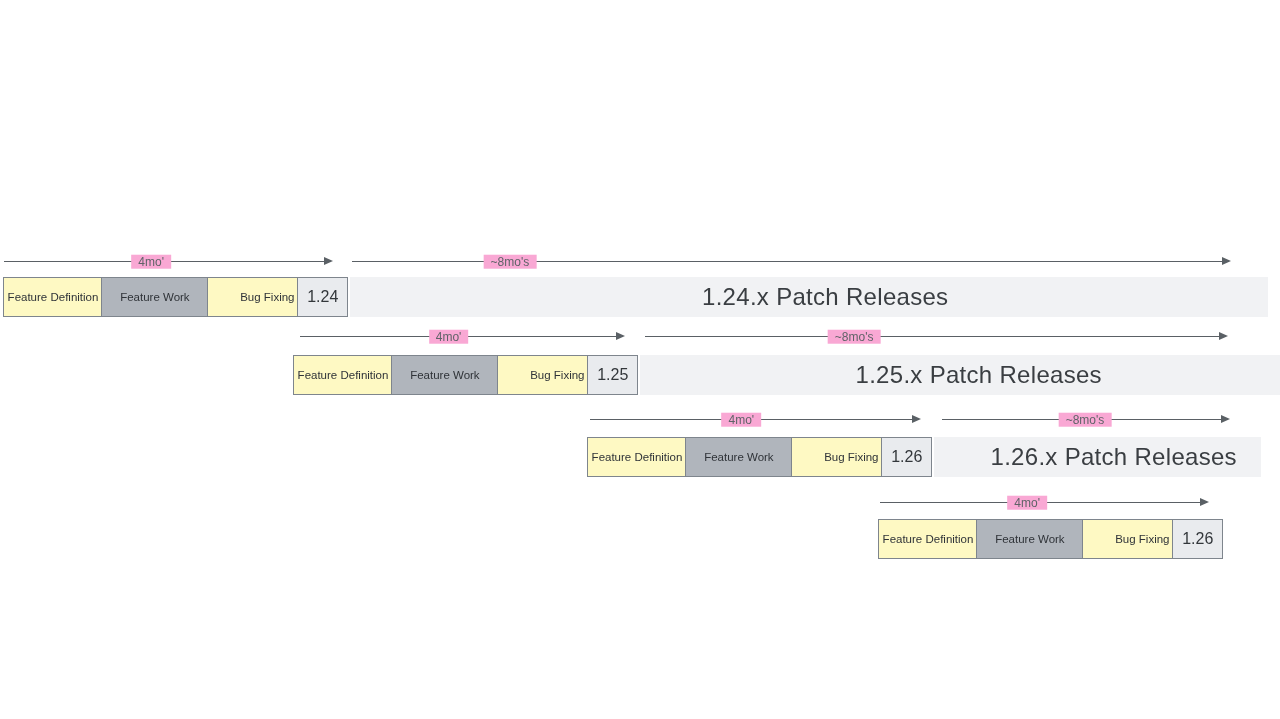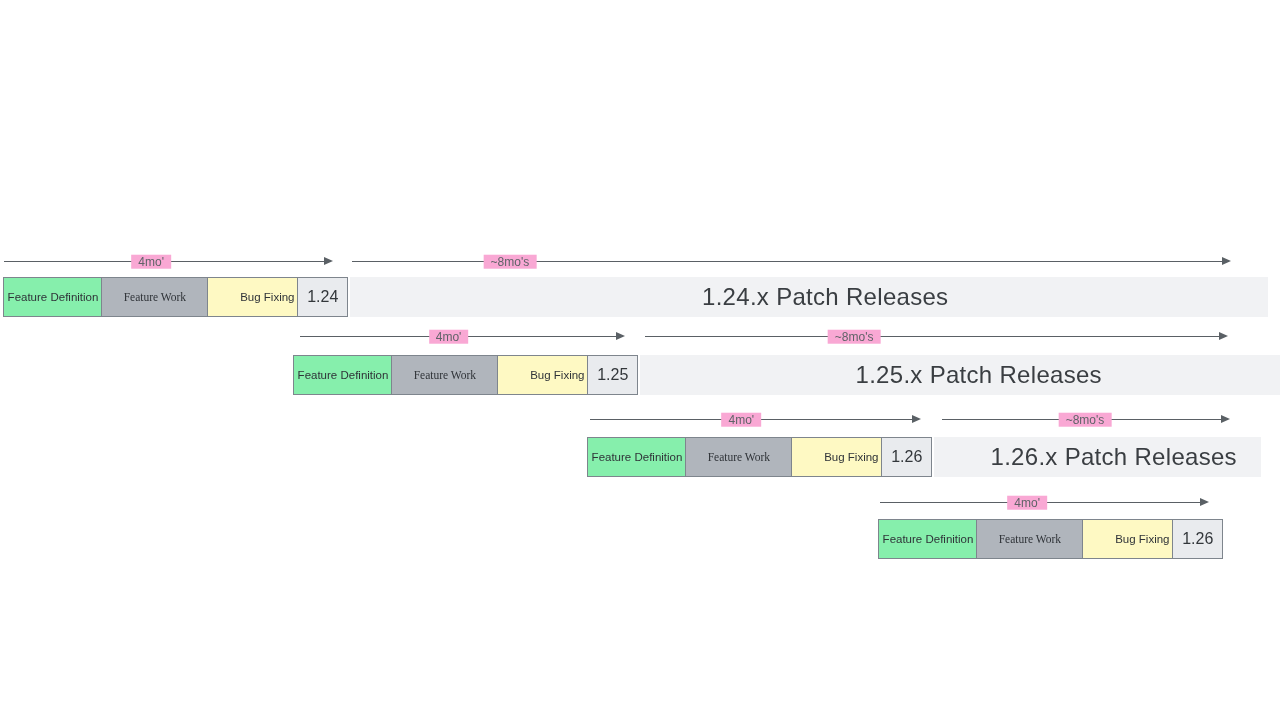--- a/index.html
+++ b/index.html
@@ -37,22 +37,22 @@
   .boxes-3 { left:587px; top:437px; }
   .boxes-4 { left:878px; top:519px; }
 
   .phase, .version {
     box-sizing:border-box; border:1.6px solid #7e858d;
     display:flex; align-items:center; justify-content:center;
     text-align:center; font-size:11.5px; line-height:1.3; color:#2f3338;
     height:40px;
   }
   .phase + .phase, .phase + .version { margin-left:-1.6px; }
-  .fd { width:100px; background:#86efac;text-align:right; }
-  .fw { width:107px; background:#b0b5bc;font-family:Liberation Serif, serif; }
+  .fd { width:100px; background:#fef9c3;text-align:right; }
+  .fw { width:107px; background:#b0b5bc; }
   .bf { width:92px;  background:#fef9c3;padding-left:29px; }
   .version { width:51px; background:#e9ebee; font-size:16px; color:#33373b; }
 
   .patch-bar {
     margin-left:2px; height:40px; background:#f1f2f4;
     display:flex; align-items:center; justify-content:center;padding-left:32px;
   }
   .pb-1 { width:886px; }
   .pb-2 { width:613px; }
   .pb-3 { width:295px; }

